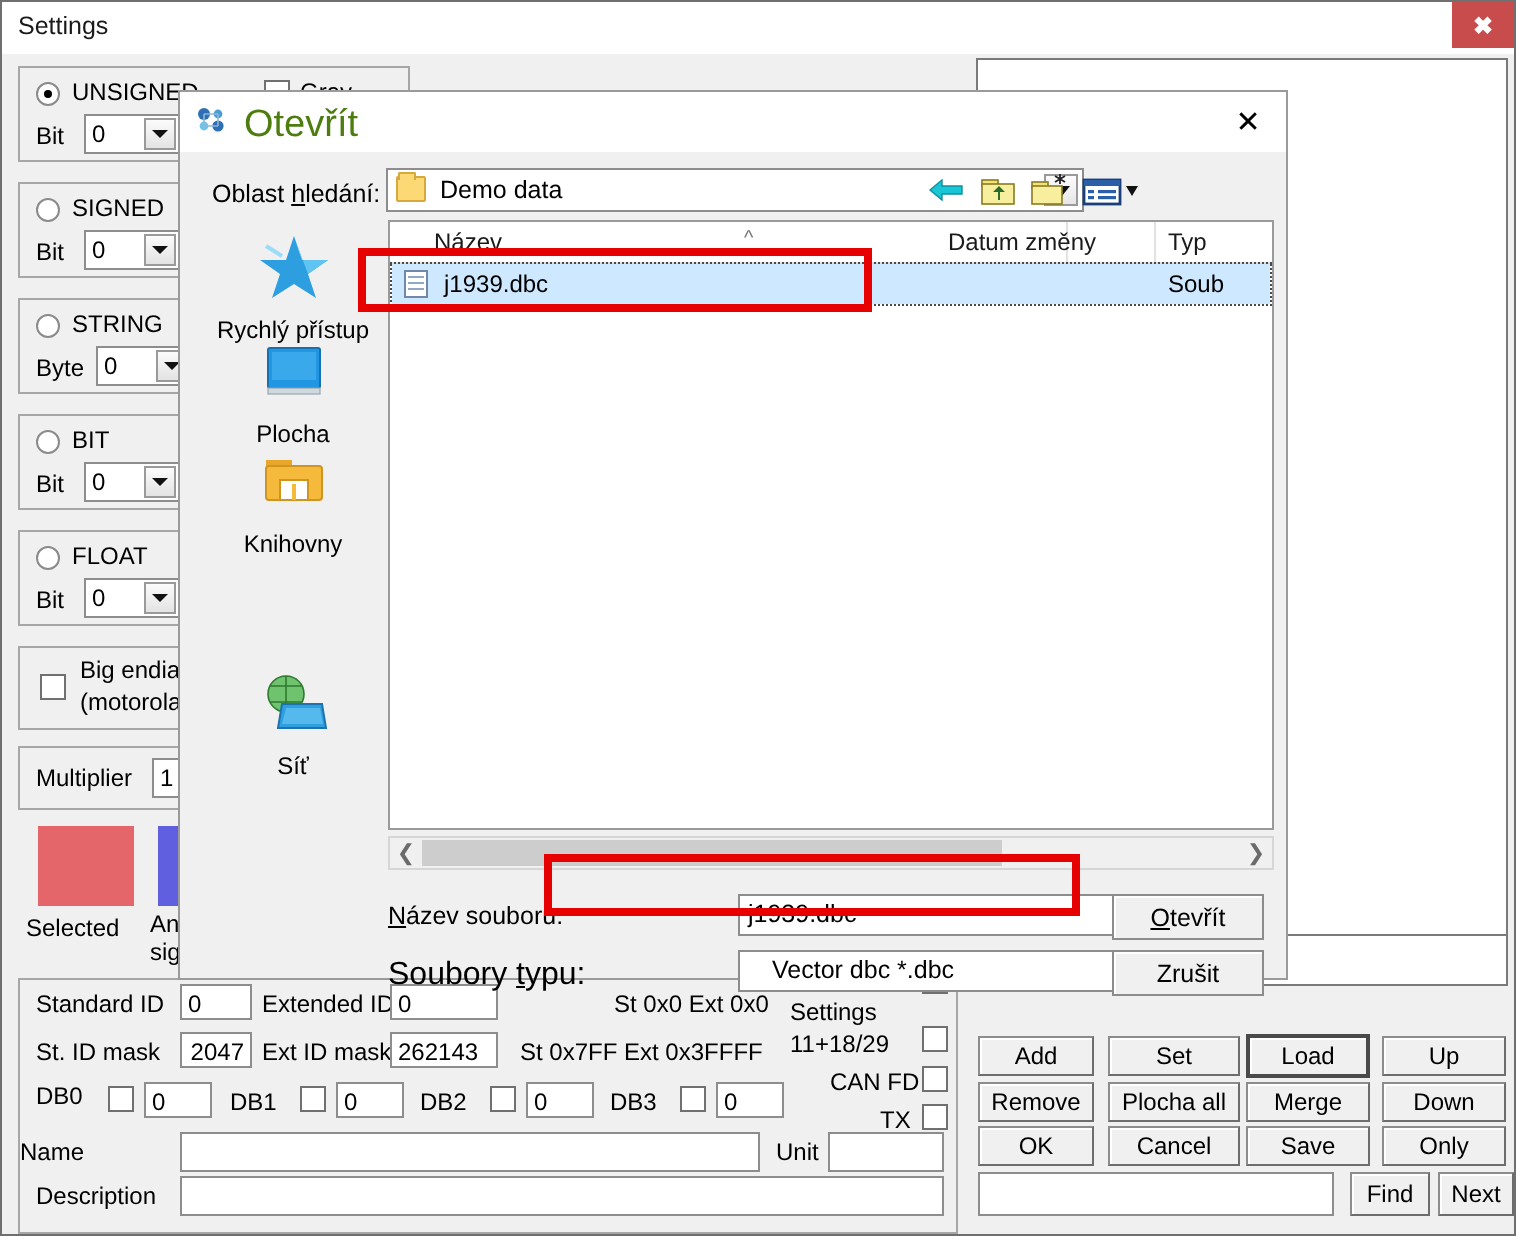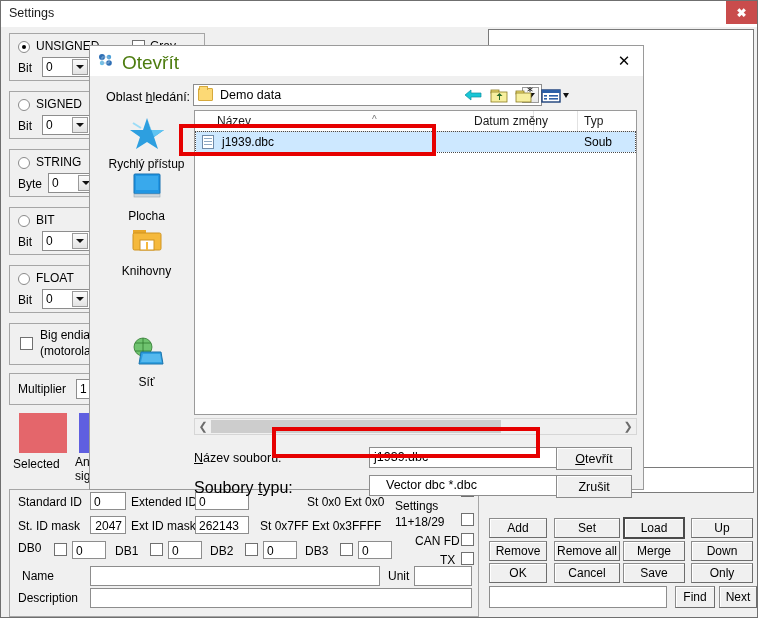--- a/index.html
+++ b/index.html
@@ -366,21 +366,21 @@
     <div class="tbox" style="left:158px; top:51px; width:34px; height:18px;">0</div>
 
     <div class="lbl" style="left:200px; top:54px;">DB2</div>
     <div class="cbox" style="left:235px; top:53px;"></div>
     <div class="tbox" style="left:253px; top:51px; width:34px; height:18px;">0</div>
 
     <div class="lbl" style="left:295px; top:54px;">DB3</div>
     <div class="cbox" style="left:330px; top:53px;"></div>
     <div class="tbox" style="left:348px; top:51px; width:34px; height:18px;">0</div>
 
-    <div class="lbl" style="left:12px; top:79px;">Name</div>
+    <div class="lbl" style="left:0; top:79px;">Name</div>
     <div class="tbox" style="left:80px; top:76px; width:290px; height:20px;"></div>
     <div class="lbl" style="left:378px; top:79px;">Unit</div>
     <div class="tbox" style="left:404px; top:76px; width:58px; height:20px;"></div>
 
     <div class="lbl" style="left:8px; top:101px;">Description</div>
     <div class="tbox" style="left:80px; top:98px; width:382px; height:20px;"></div>
   </div>
 
   <div style="position:absolute; left:384px; top:483px; width:100px; height:60px;">
     <div class="lbl" style="left:10px; top:0px;">Standard</div>
@@ -393,21 +393,21 @@
     <div class="lbl" style="left:55px; top:69px;">TX</div>
     <div class="cbox" style="left:76px; top:68px;"></div>
   </div>
 
   <div class="btn" style="left:488px; top:517px; width:58px; height:20px;">Add</div>
   <div class="btn" style="left:553px; top:517px; width:66px; height:20px;">Set</div>
   <div class="btn focus" style="left:622px; top:516px; width:62px; height:22px;">Load</div>
   <div class="btn" style="left:690px; top:517px; width:62px; height:20px;">Up</div>
 
   <div class="btn" style="left:488px; top:540px; width:58px; height:20px;">Remove</div>
-  <div class="btn" style="left:553px; top:540px; width:66px; height:20px;">Remove all</div>
+  <div class="btn" style="left:553px; top:540px; width:66px; height:20px;">Plocha all</div>
   <div class="btn" style="left:622px; top:540px; width:62px; height:20px;">Merge</div>
   <div class="btn" style="left:690px; top:540px; width:62px; height:20px;">Down</div>
 
   <div class="btn" style="left:488px; top:562px; width:58px; height:20px;">OK</div>
   <div class="btn" style="left:553px; top:562px; width:66px; height:20px;">Cancel</div>
   <div class="btn" style="left:622px; top:562px; width:62px; height:20px;">Save</div>
   <div class="btn" style="left:690px; top:562px; width:62px; height:20px;">Only</div>
 
   <div class="tbox" style="left:488px; top:585px; width:178px; height:22px;"></div>
   <div class="btn" style="left:674px; top:585px; width:40px; height:22px;">Find</div>

